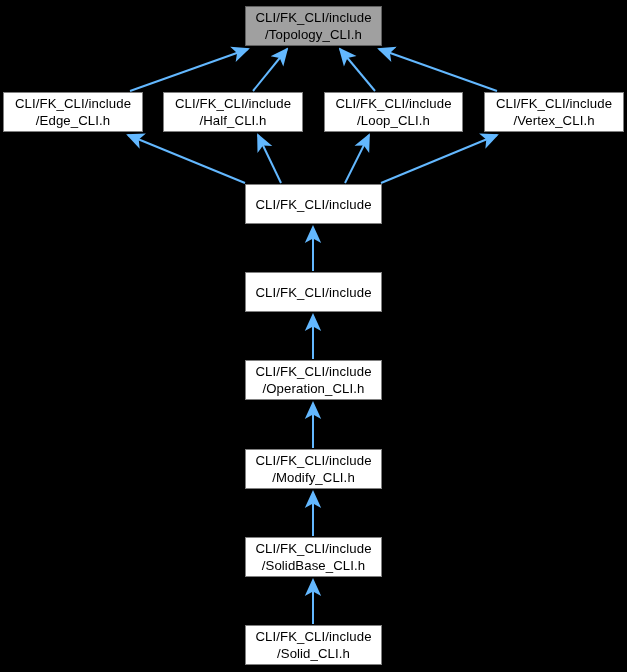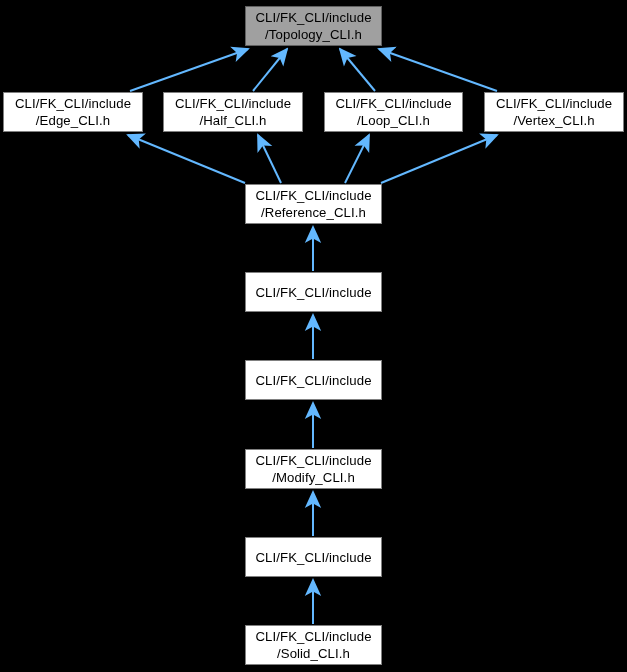--- a/index.html
+++ b/index.html
@@ -90,33 +90,34 @@
       <div class="node" style="left: 324px; top: 92px; width: 139px; height: 40px; background: rgb(255, 255, 255); color: rgb(0, 0, 0);">
         <span class="l1">CLI/FK_CLI/include</span>
         <span class="l2">/Loop_CLI.h</span>
       </div>
       <div class="node" style="left: 484px; top: 92px; width: 140px; height: 40px; background: rgb(255, 255, 255); color: rgb(0, 0, 0);">
         <span class="l1">CLI/FK_CLI/include</span>
         <span class="l2">/Vertex_CLI.h</span>
       </div>
       <div class="node" style="left: 245px; top: 184px; width: 137px; height: 40px; background: rgb(255, 255, 255); color: rgb(0, 0, 0);">
         <span class="l1">CLI/FK_CLI/include</span>
-        <span class="l2">/Reference_CLI.h</span>
       </div>
       <div class="node" style="left: 245px; top: 272px; width: 137px; height: 40px; background: rgb(255, 255, 255); color: rgb(0, 0, 0);">
         <span class="l1">CLI/FK_CLI/include</span>
       </div>
       <div class="node" style="left: 245px; top: 360px; width: 137px; height: 40px; background: rgb(255, 255, 255); color: rgb(0, 0, 0);">
         <span class="l1">CLI/FK_CLI/include</span>
+        <span class="l2">/Operation_CLI.h</span>
       </div>
       <div class="node" style="left: 245px; top: 449px; width: 137px; height: 40px; background: rgb(255, 255, 255); color: rgb(0, 0, 0);">
         <span class="l1">CLI/FK_CLI/include</span>
         <span class="l2">/Modify_CLI.h</span>
       </div>
       <div class="node" style="left: 245px; top: 537px; width: 137px; height: 40px; background: rgb(255, 255, 255); color: rgb(0, 0, 0);">
         <span class="l1">CLI/FK_CLI/include</span>
+        <span class="l2">/SolidBase_CLI.h</span>
       </div>
       <div class="node" style="left: 245px; top: 625px; width: 137px; height: 40px; background: rgb(255, 255, 255); color: rgb(0, 0, 0);">
         <span class="l1">CLI/FK_CLI/include</span>
         <span class="l2">/Solid_CLI.h</span>
       </div>
     </div>
 </div>
 
 </body></html>

